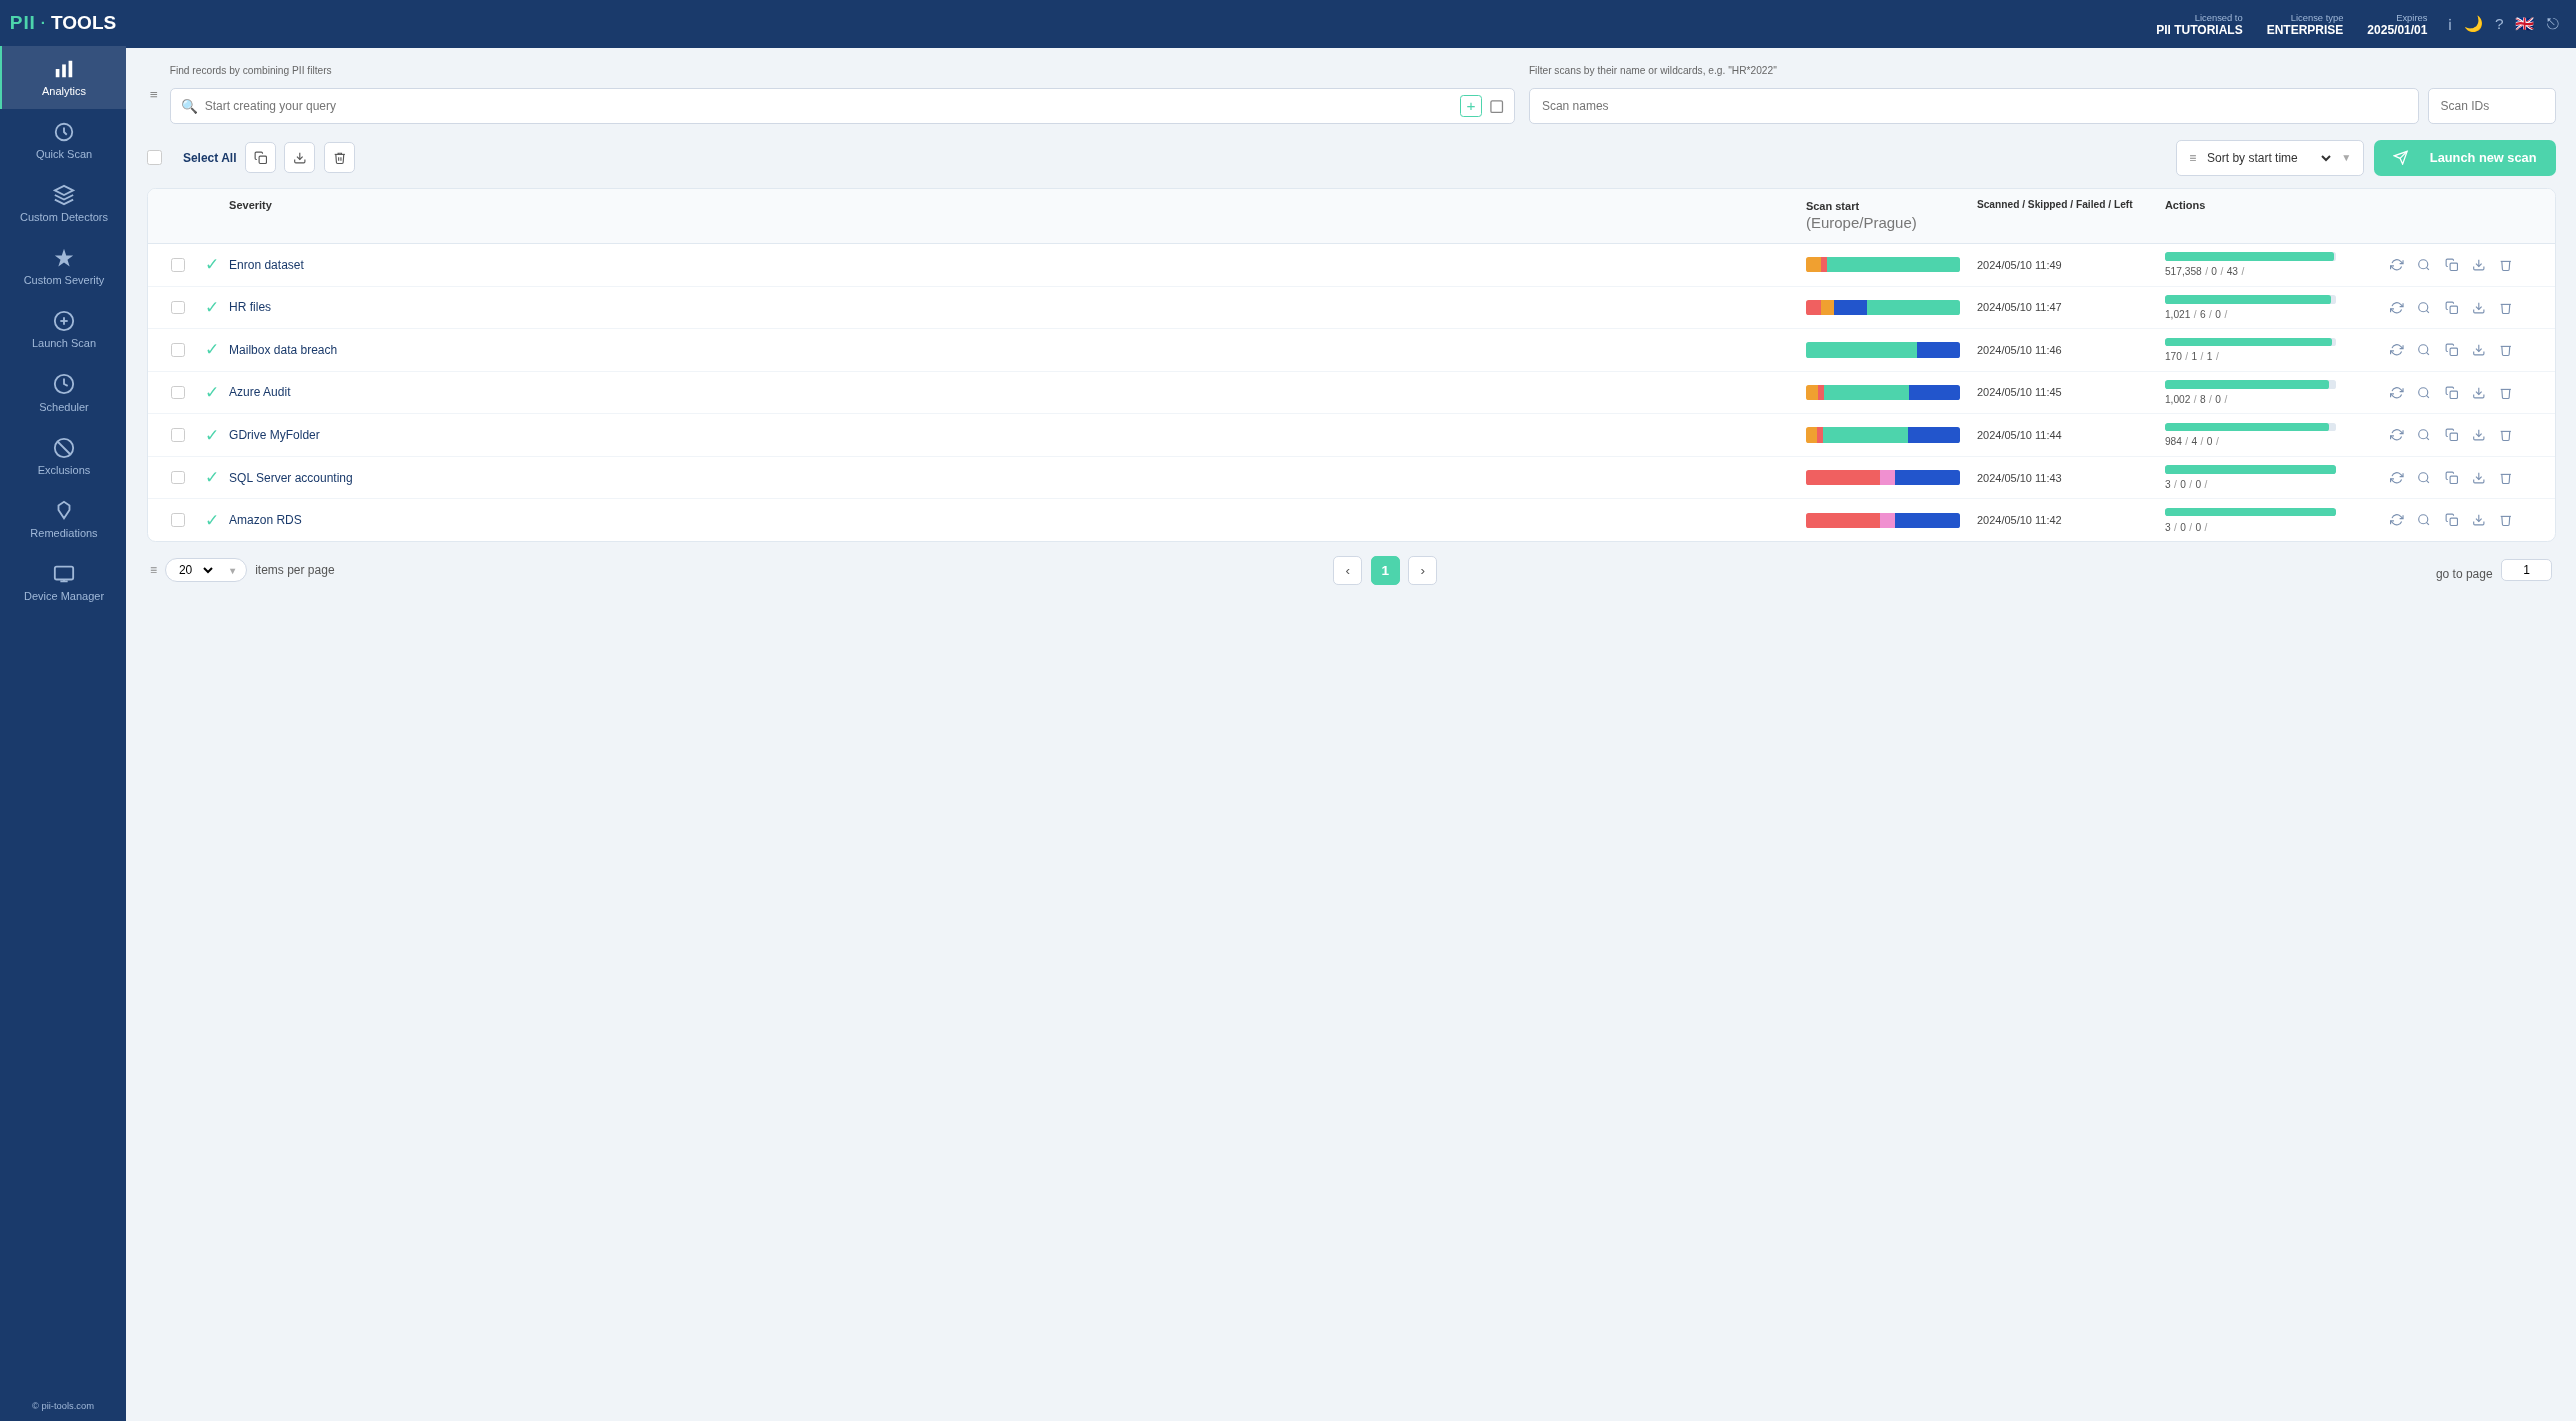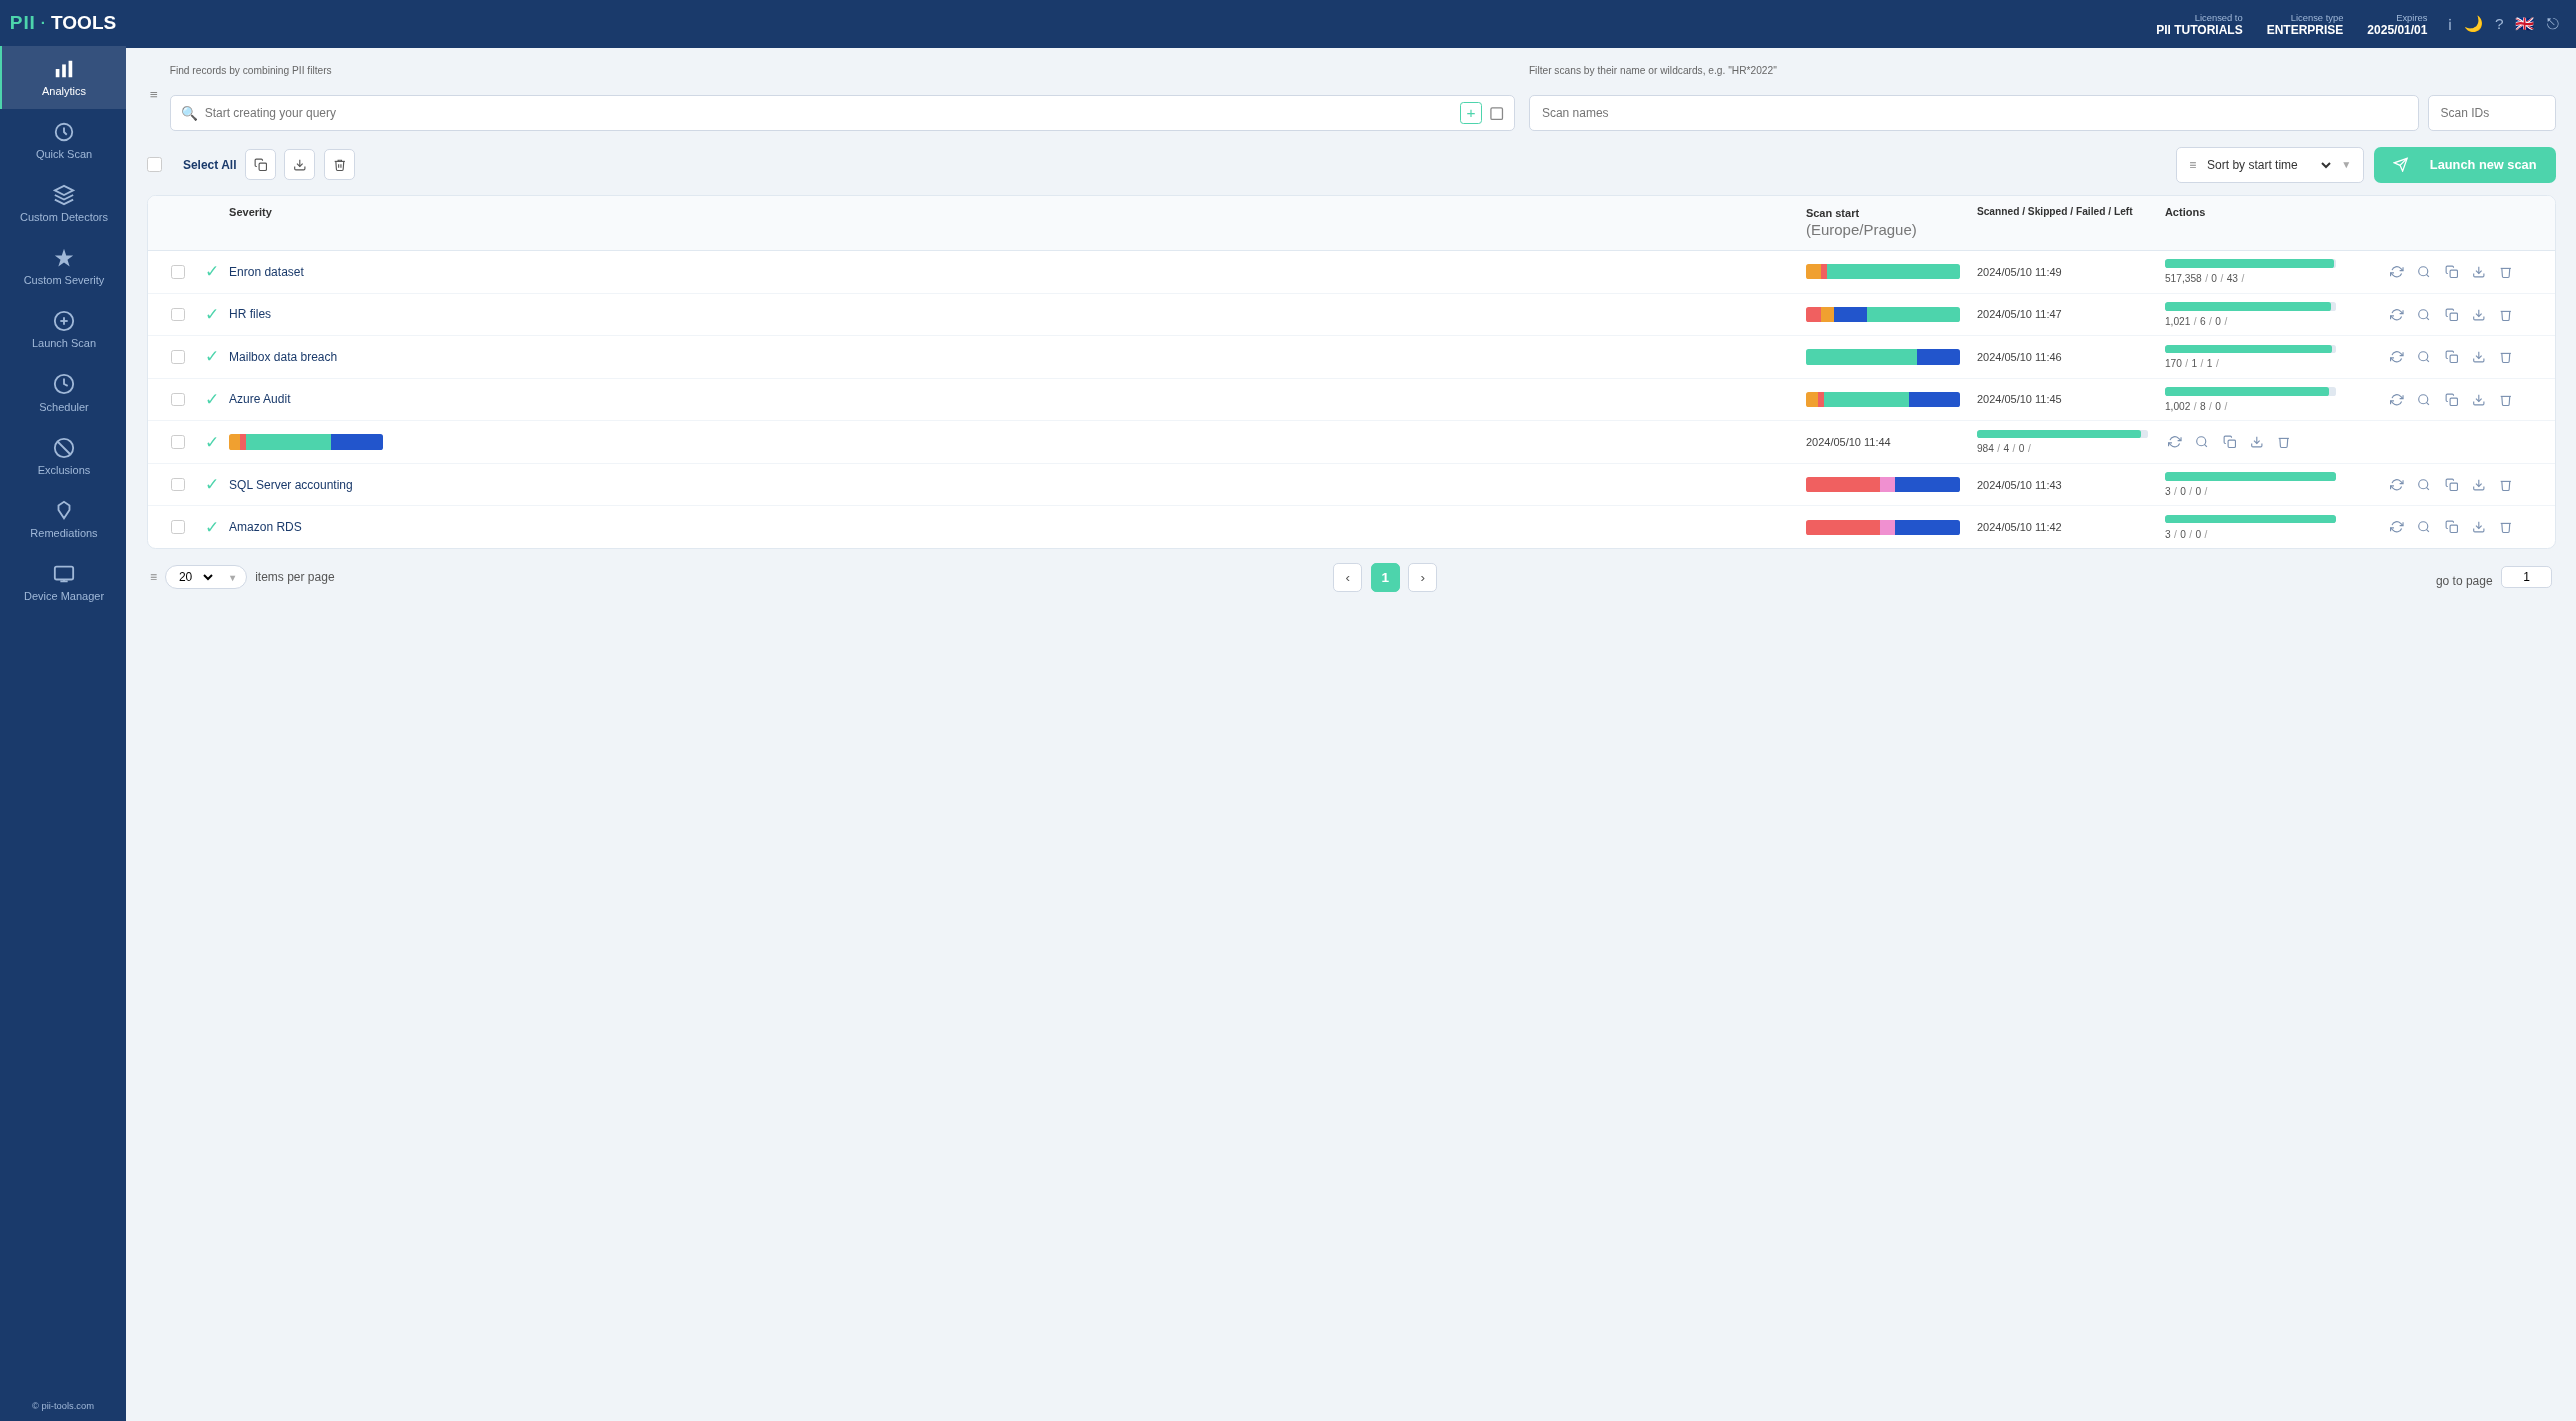--- a/index.html
+++ b/index.html
@@ -92,21 +92,21 @@
     }
 
     
     .filter-bar {
       display: flex;
       gap: 13.6px;
       margin-bottom: 15.4px;
       align-items: flex-start;
     }
     .filter-section { display: flex; flex-direction: column; gap: 3.4px; flex: 1; }
-    .filter-label { font-size: 10.2px; color: #666; margin-bottom: 16px; }
+    .filter-label { font-size: 10.2px; color: #666; margin-bottom: 9px; }
     .filter-input-wrap {
       display: flex;
       align-items: center;
       background: #fff;
       border: 0.9px solid #d0d8e4;
       border-radius: 5.1px;
       padding: 0 10.2px;
       height: 36px;
       gap: 6.8px;
     }
@@ -823,20 +823,21 @@
     </button>
   </div>
           </div>
           <div class="table-row">
             <div class="check-col">
     <div class="row-checkbox"></div>
   </div>
             <div class="status-icon">
     <span class="check-circle">✓</span>
   </div>
+            <div class="scan-name">GDrive MyFolder</div>
             <div class="severity-bar-wrap">
     <div class="severity-bar">
                 <div class="bar-seg" style="width:7%;background:#f0a030;"></div>
                 <div class="bar-seg" style="width:4%;background:#f06060;"></div>
                 <div class="bar-seg" style="width:55%;background:#4dd4ac;"></div>
                 <div class="bar-seg" style="width:34%;background:#2255cc;"></div>
               </div>
   </div>
             <div class="scan-start">2024/05/10 11:44</div>
             <div class="stats-col">

